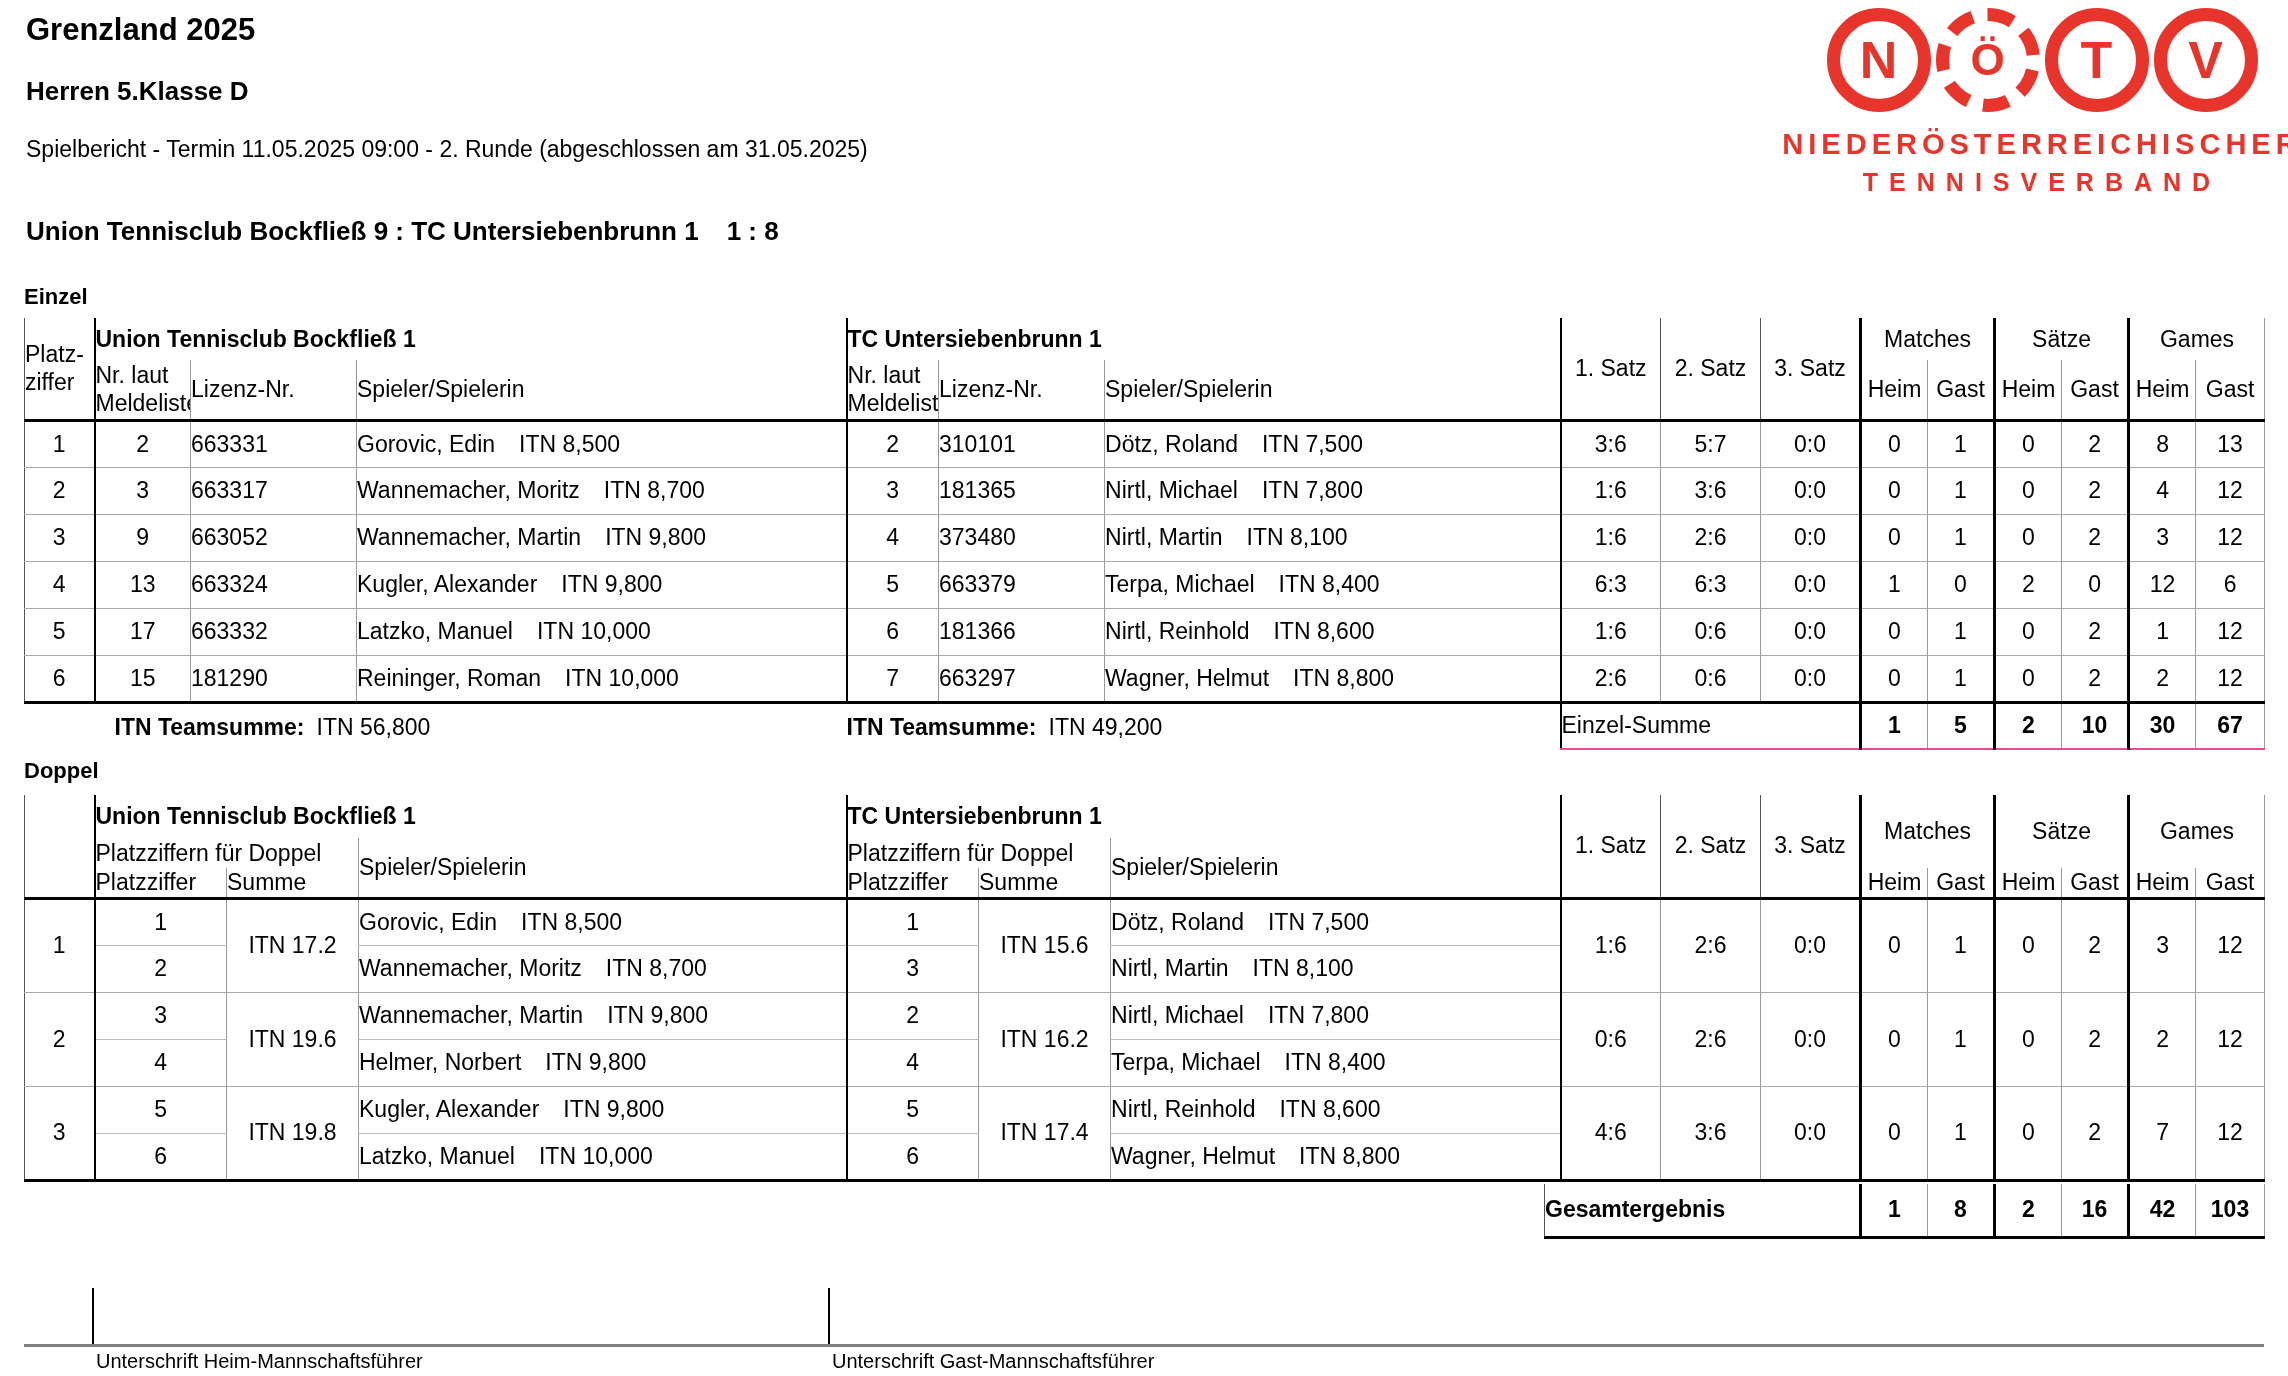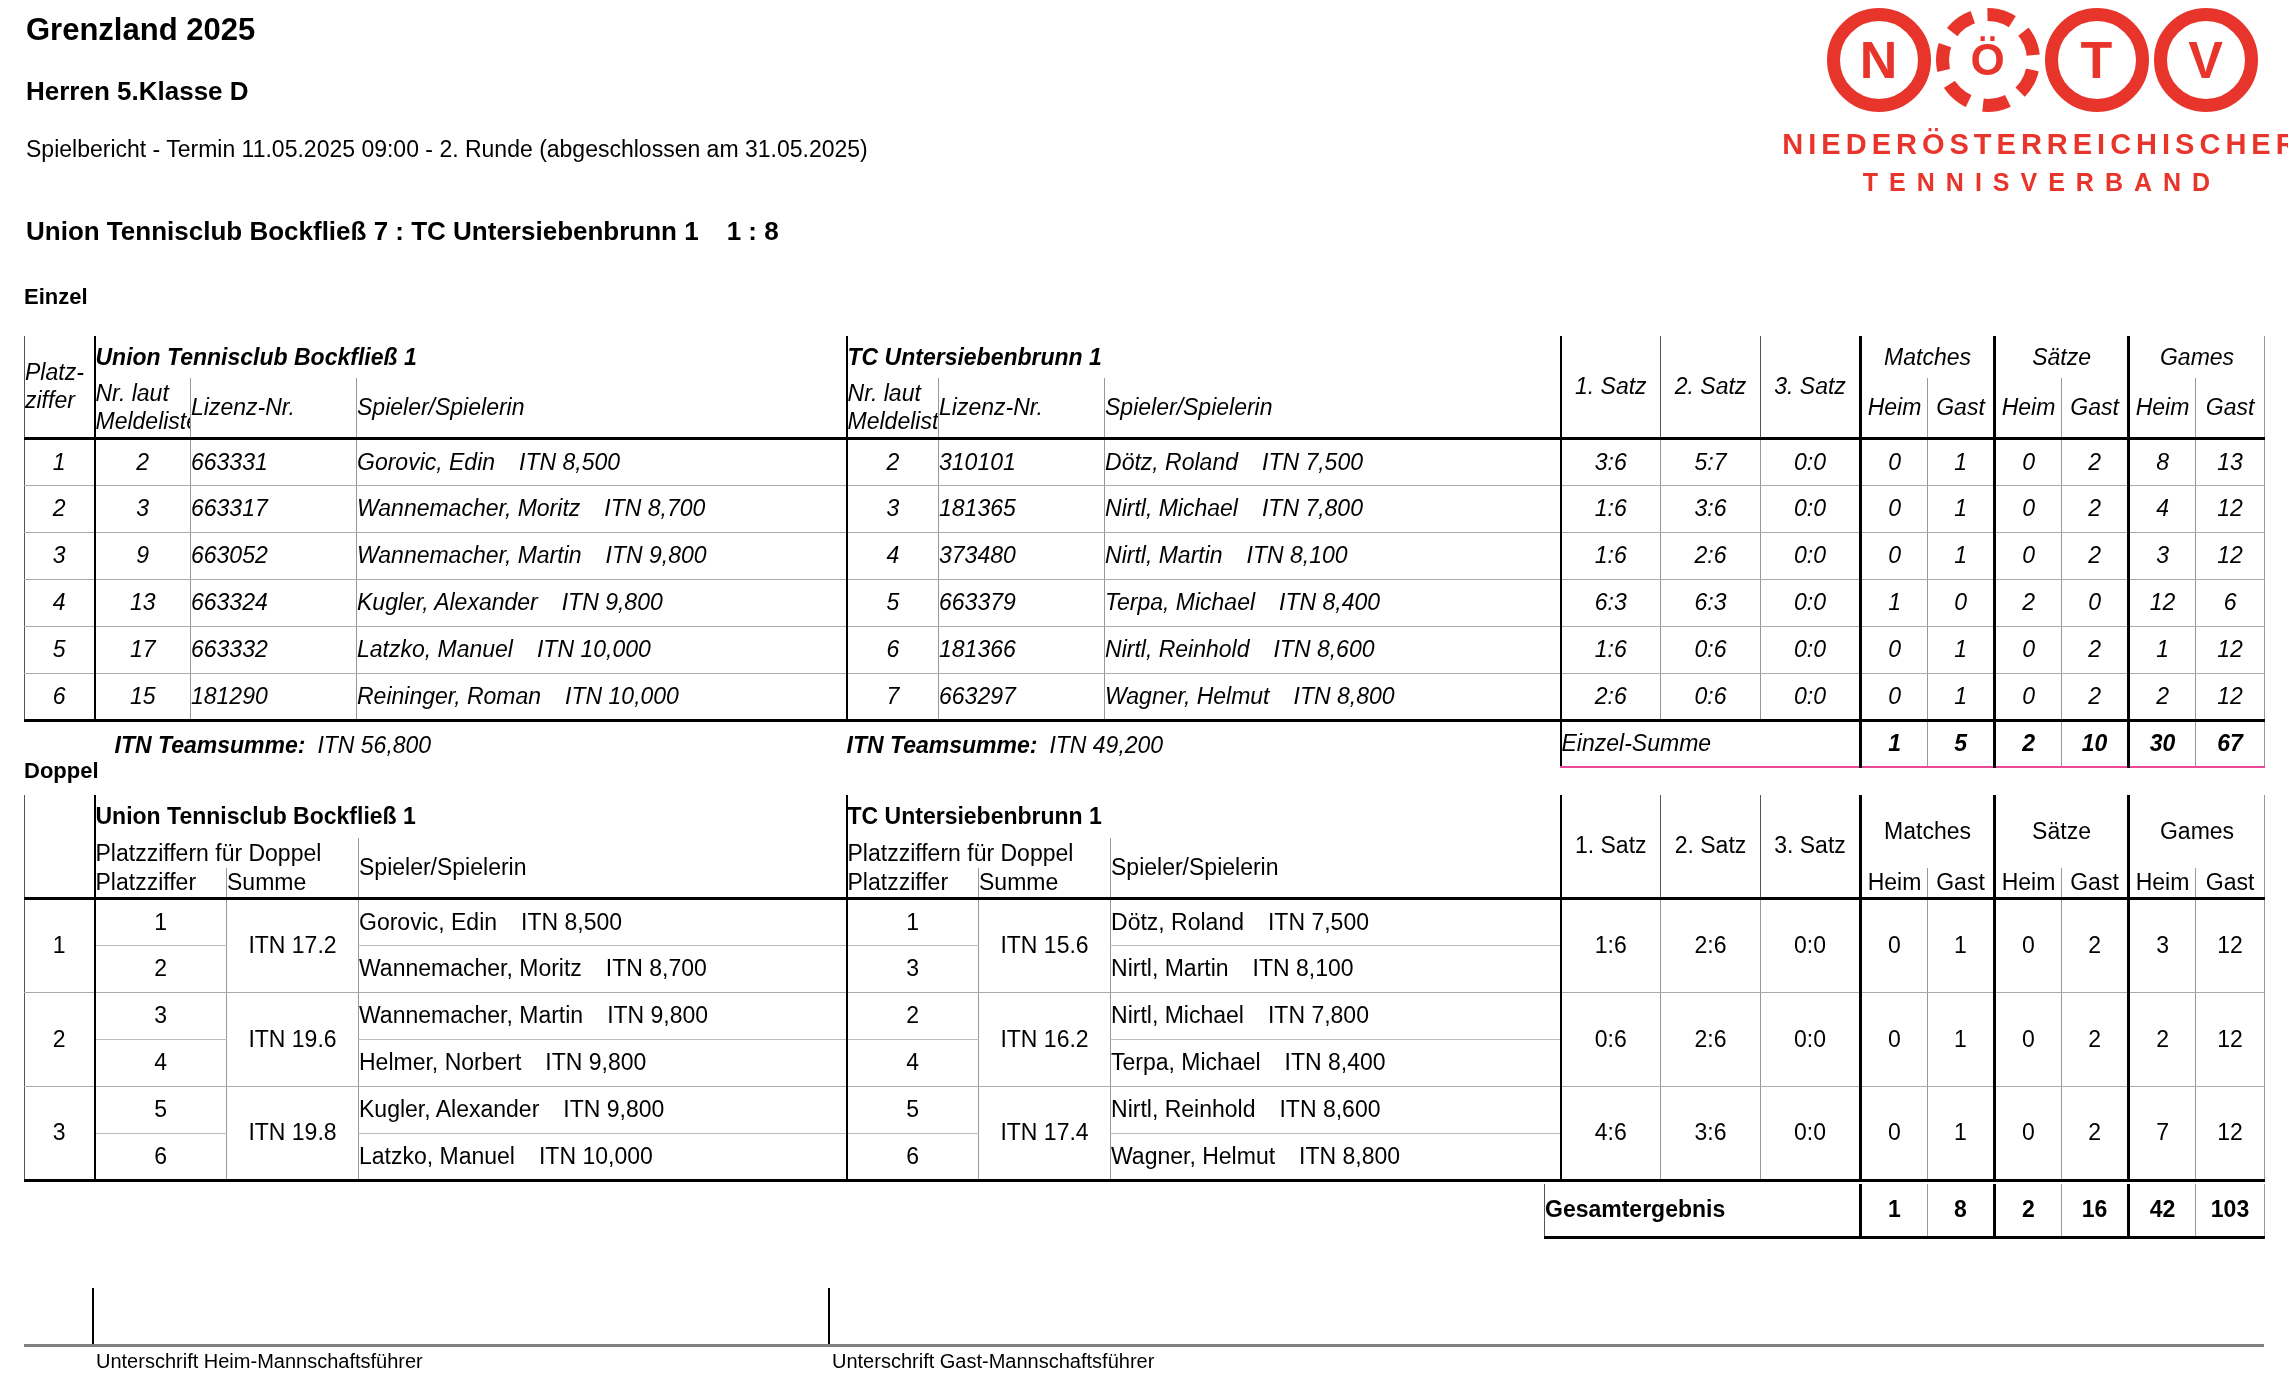--- a/index.html
+++ b/index.html
@@ -68,21 +68,21 @@
 </style>
 </head>
 <body>
 
 <div class="page">
 
   <div class="abs title">Grenzland 2025</div>
   <div class="abs subtitle">Herren 5.Klasse D</div>
   <div class="abs report">Spielbericht - Termin 11.05.2025 09:00 - 2. Runde (abgeschlossen am 31.05.2025)</div>
   <div class="abs match">
-    <span>Union Tennisclub Bockfließ 7 : TC Untersiebenbrunn 1</span><span class="score">1 : 8</span>
+    <span>Union Tennisclub Bockfließ 9 : TC Untersiebenbrunn 1</span><span class="score">1 : 8</span>
   </div>
 
   <div class="abs logo">
     <div class="logo-circles">
       <div class="circle">
           <span>N</span>
         </div>
       <div class="circle dashed">
           <span>Ö</span>
         </div>
@@ -92,21 +92,21 @@
       <div class="circle">
           <span>V</span>
         </div>
     </div>
     <div class="logo-l1">NIEDERÖSTERREICHISCHER</div>
     <div class="logo-l2">TENNISVERBAND</div>
   </div>
 
   <div class="abs seclabel" style="left:24px; top:284px;">Einzel</div>
 
-  <table class="t" style="left:24px; top:336px; width:2240px;font-style:italic;">
+  <table class="t" style="left:24px; top:318px; width:2240px;">
     <colgroup>
       <col style="width:70px">
         <col style="width:96px">
         <col style="width:166px">
         <col style="width:490px">
       <col style="width:92px">
         <col style="width:166px">
         <col style="width:456px">
       <col style="width:100px">
         <col style="width:100px">

